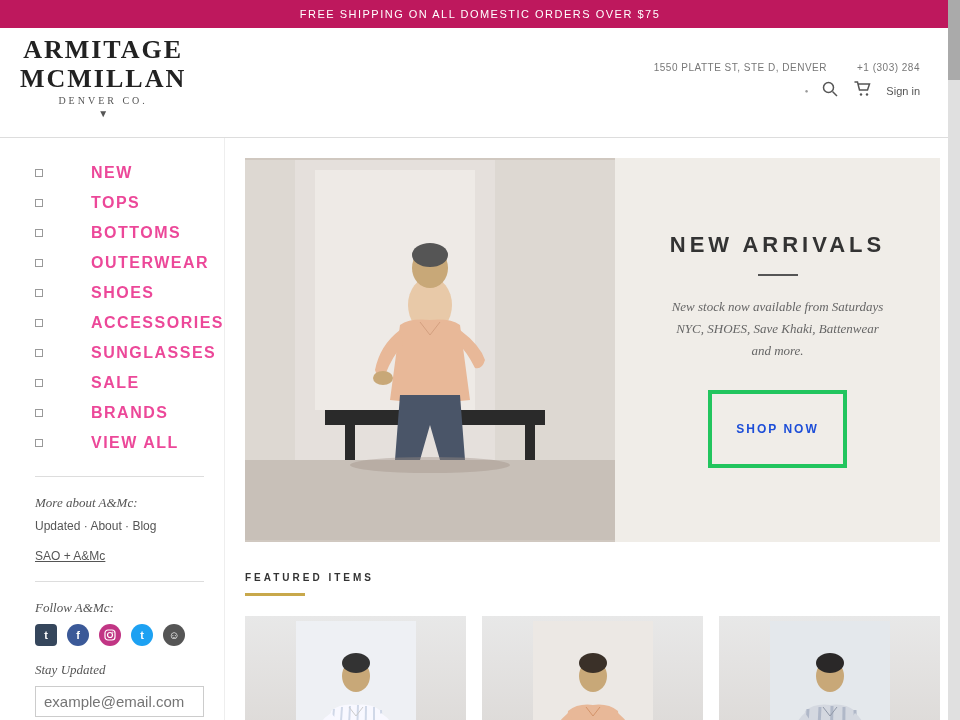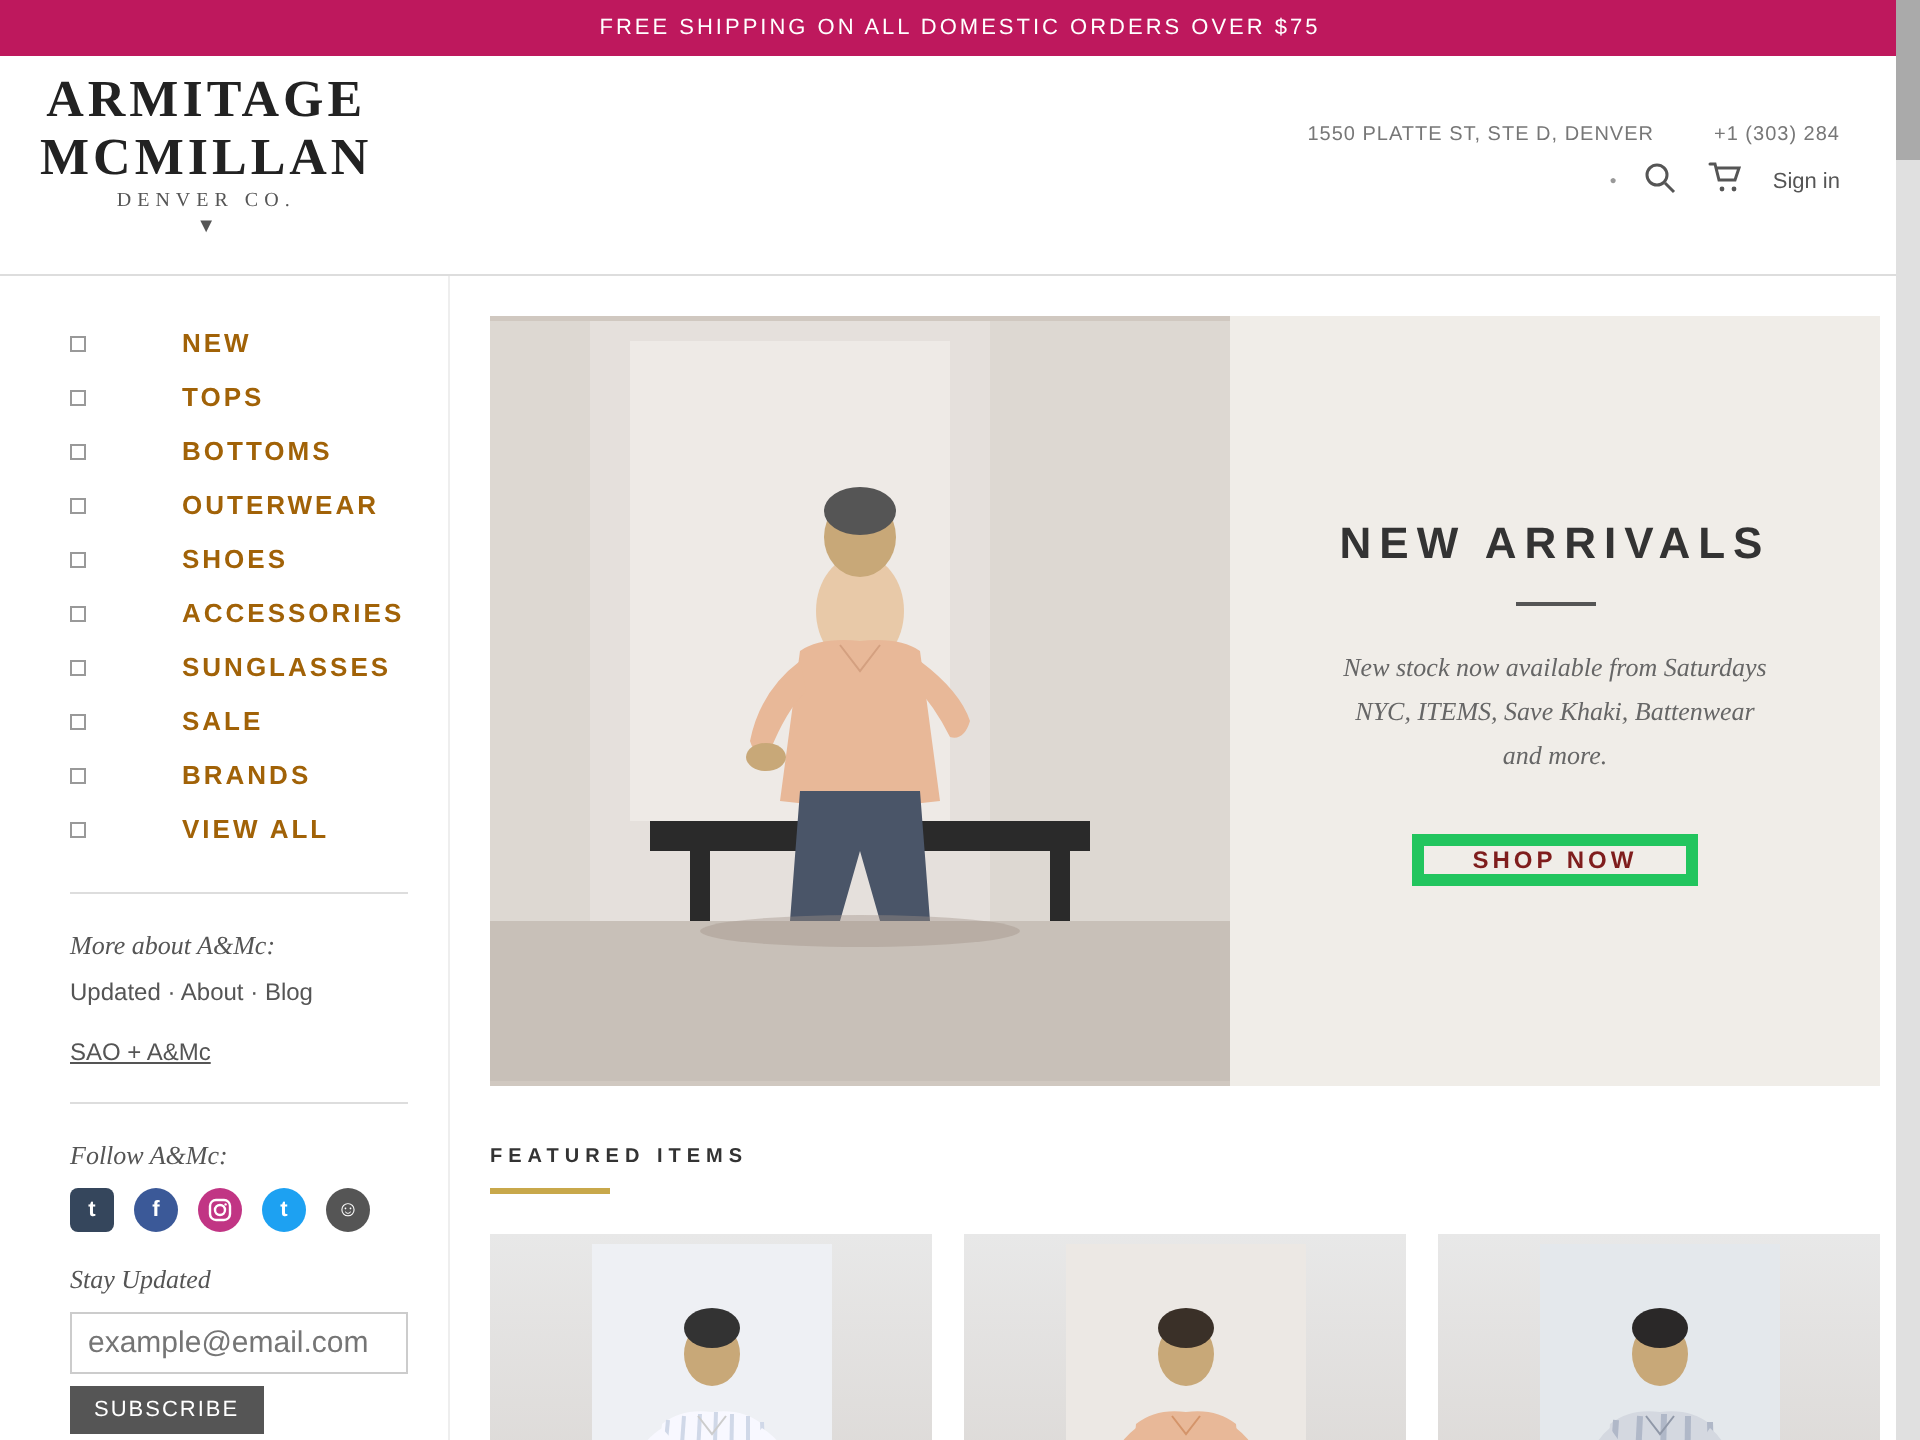--- a/index.html
+++ b/index.html
@@ -71,24 +71,24 @@
 
     .nav-bullet {
       width: 8px;
       height: 8px;
       border: 1px solid #999;
       flex-shrink: 0;
     }
 
     .nav-label {
       font-family: Arial, sans-serif;
-      font-size: 13px;
+      font-size: 16px;
       letter-spacing: 1.5px;
       font-weight: bold;
-      color: #a16207;
+      color: #ec4899;
       text-transform: uppercase;
       padding-left: 38px;
     }
 
     .sidebar-divider {
       border: none;
       border-top: 1px solid #ddd;
       margin: 18px 0;
     }
 
@@ -241,27 +241,27 @@
       font-family: 'Georgia', serif;
       font-style: italic;
       font-size: 13px;
       color: #666;
       line-height: 1.7;
       margin-bottom: 28px;
       max-width: 220px;
     }
 
     .shop-now-btn {
-      border: 6px solid #22c55e;
+      border: 4px solid #22c55e;
       background: transparent;
-      padding: 0 24px;
+      padding: 28px 24px;
       font-family: Arial, sans-serif;
       font-size: 12px;
       letter-spacing: 2px;
-      color: #7f1d1d;
+      color: #1d4ed8;
       cursor: pointer;
       text-transform: uppercase;
       font-weight: bold;
     }
 
     
     .featured-title {
       font-family: Arial, sans-serif;
       font-size: 10px;
       letter-spacing: 3px;
@@ -521,21 +521,21 @@
 
           <ellipse cx="138" cy="218" rx="10" ry="7" fill="#c8a878"></ellipse>
 
           <ellipse cx="185" cy="305" rx="80" ry="8" fill="#a09088" opacity="0.4"></ellipse>
         </svg>
       </div>
 
       <div class="hero-text">
         <h2 class="hero-title">NEW ARRIVALS</h2>
         <div class="hero-divider"></div>
-        <p class="hero-description">New stock now available from Saturdays NYC, ITEMS, Save Khaki, Battenwear and more.</p>
+        <p class="hero-description">New stock now available from Saturdays NYC, SHOES, Save Khaki, Battenwear and more.</p>
         <button class="shop-now-btn">SHOP NOW</button>
       </div>
     </div>
 
     <div>
       <h3 class="featured-title">FEATURED ITEMS</h3>
       <div class="featured-underline"></div>
 
       <div class="featured-grid">
 

